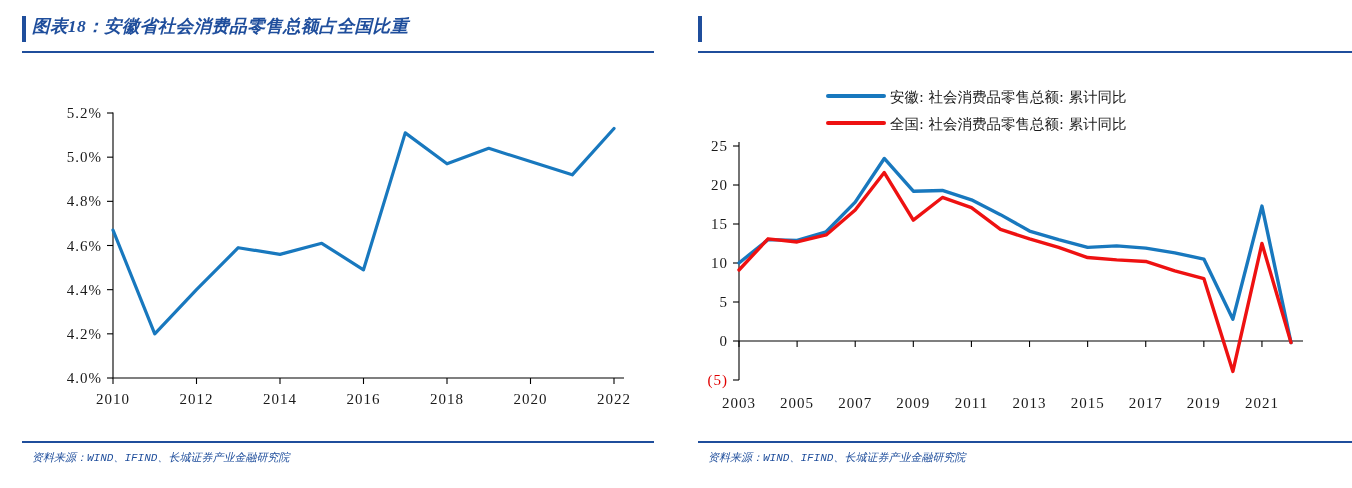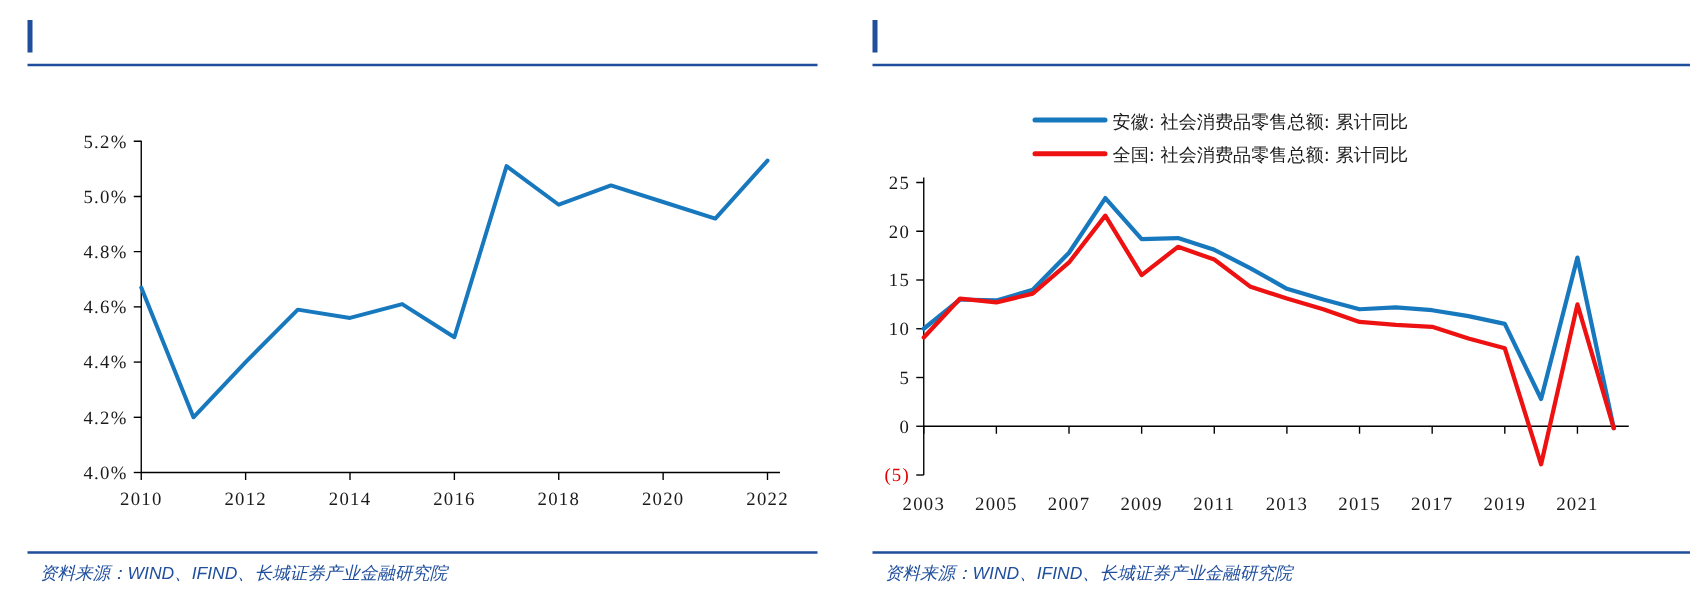--- a/index.html
+++ b/index.html
@@ -75,23 +75,23 @@
     top: 441px;
     width: 632px;
     height: 1.6px;
     background: #1f4e9c;
   }
   .panel-right .fig-footrule { width: 670px; }
   .fig-source {
     position: absolute;
     left: 32px;
     top: 450px;
-    font-family: Liberation Sans, sans-serif;
+    font-family: Liberation Mono, monospace;
     font-style: italic;
-    font-size: 14px;
+    font-size: 11px;
     color: #1f4e9c;
     white-space: nowrap;
   }
 
   
   .plot {
     position: absolute;
     left: 0;
     top: 60px;
     width: 676px;
@@ -118,20 +118,21 @@
 </style>
 </head>
 <body>
 
 <div class="page">
 
   <div class="panel panel-left">
 
     <div class="fig-header">
       <div class="fig-accent"></div>
+      <div class="fig-title">图表18：安徽省社会消费品零售总额占全国比重</div>
     </div>
     <div class="fig-rule"></div>
 
     <div class="plot">
       <svg id="svg-chart18" width="676" height="370" viewBox="0 0 676 370">
         <g>
             <path d="M 113 52.5 L 113 318 L 624 318" class="axis-line"></path>
             <line x1="107" y1="318" x2="113" y2="318" class="tick-line"></line>
             <line x1="107" y1="273.8333333333333" x2="113" y2="273.8333333333333" class="tick-line"></line>
             <line x1="107" y1="229.6666666666666" x2="113" y2="229.6666666666666" class="tick-line"></line>

